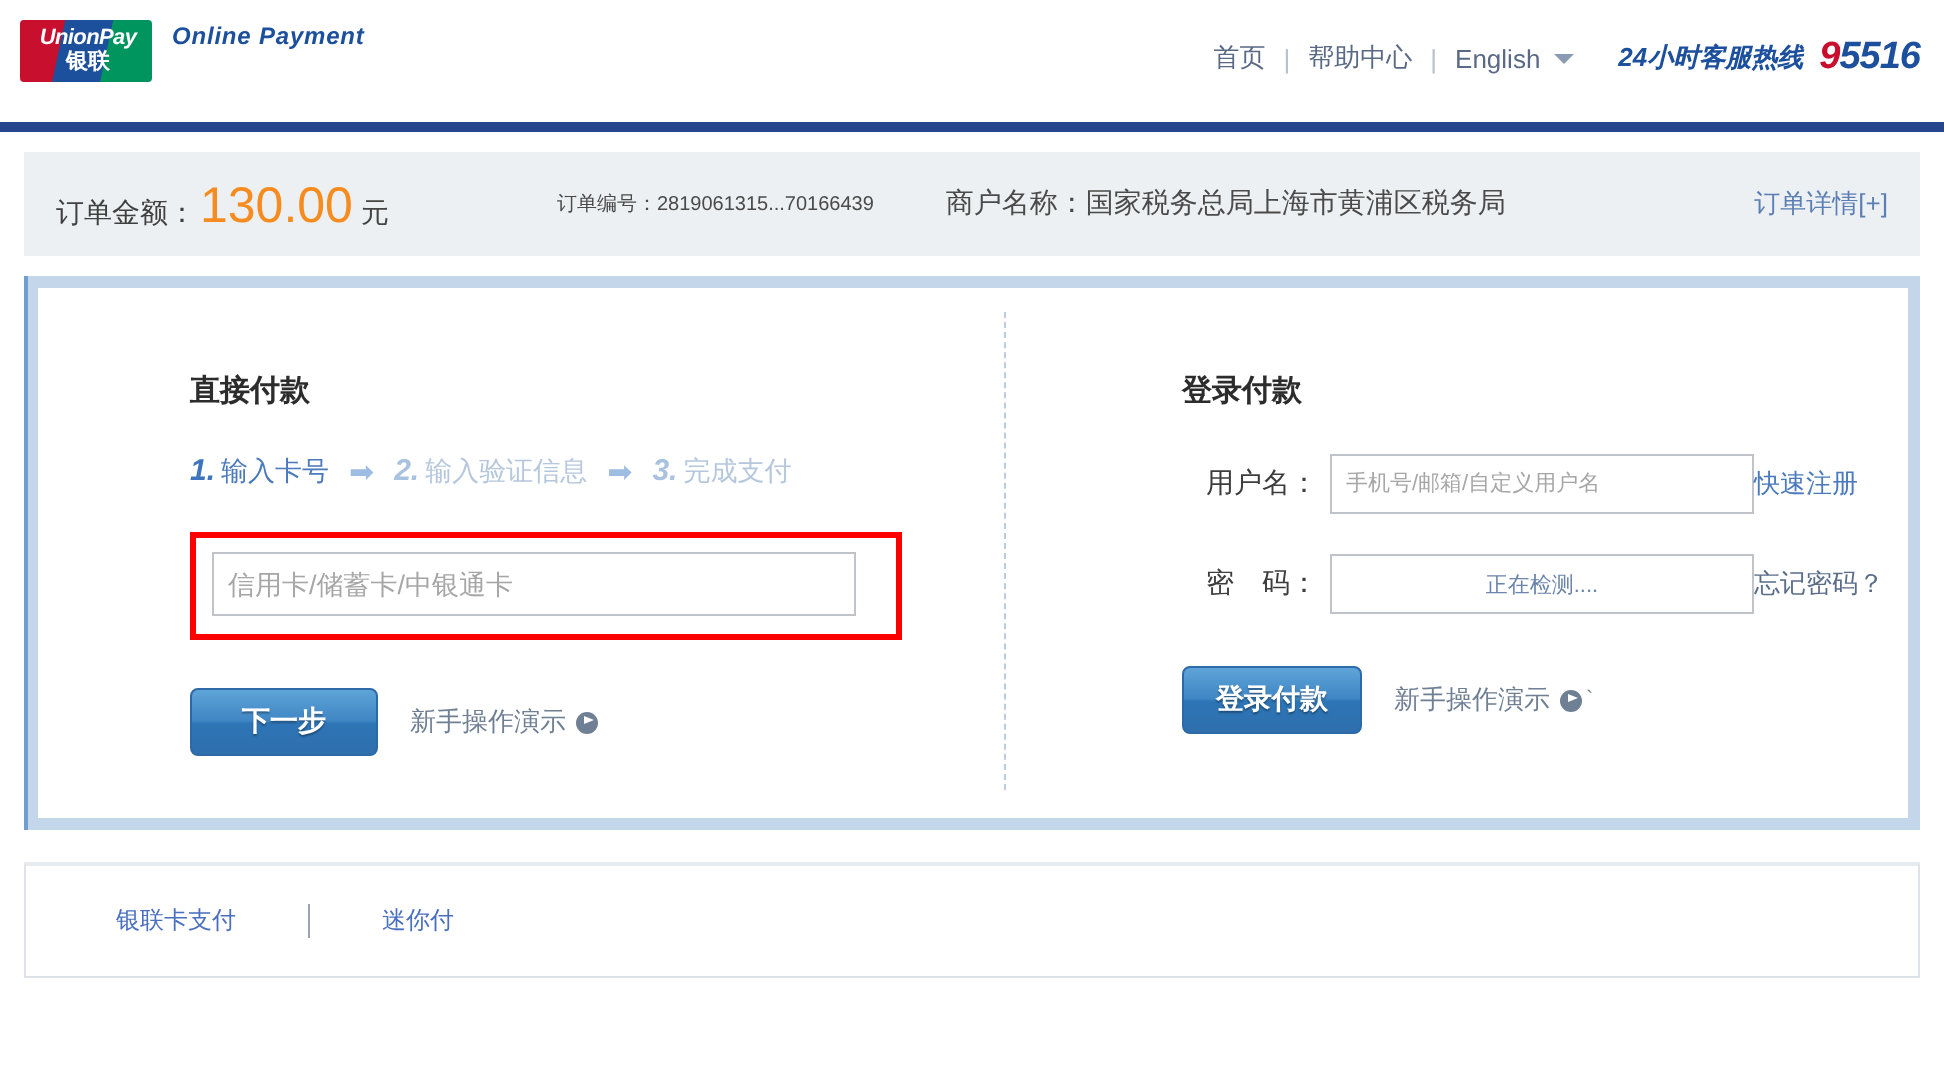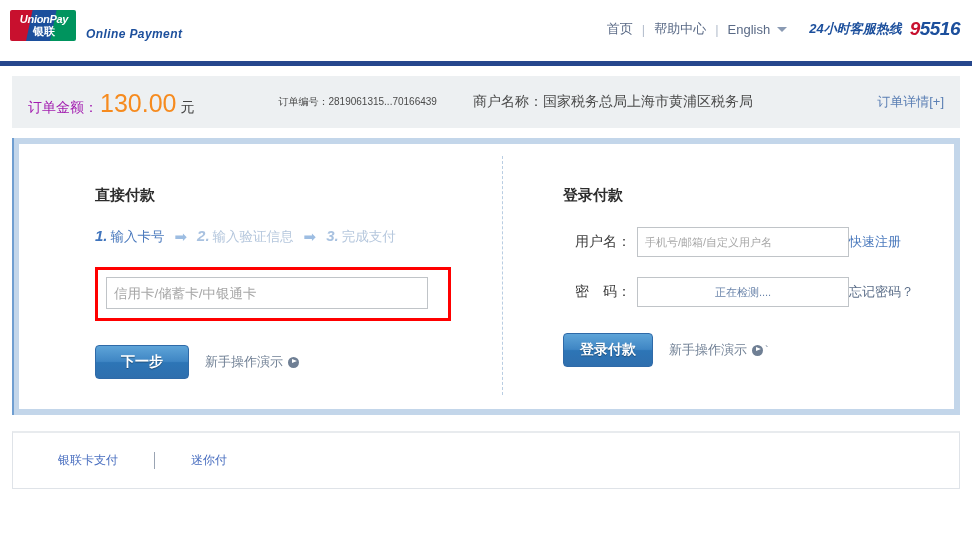--- a/index.html
+++ b/index.html
@@ -20,21 +20,21 @@
   .header {
     position: relative;
     height: 61px;
     background: #ffffff;
   }
   .logo-wrap {
     position: absolute;
     left: 10px;
     top: 10px;
     display: flex;
-    align-items: flex-end;
+    align-items: flex-start;
   }
   .up-mark {
     position: relative;
     width: 66px;
     height: 31px;
     overflow: hidden;
     border-radius: 2px;
   }
   .up-stripe {
     position: absolute;
@@ -152,21 +152,21 @@
     align-items: center;
     font-size: 14px;
     color: #4a4a4a;
     position: relative;
   }
   .order-amt-wrap {
     margin-left: 16px;
     display: flex;
     align-items: baseline;
   }
-  .order-amt-label { font-size: 14px; color: #a21caf; }
+  .order-amt-label { font-size: 14px; color: #404040; }
   .order-amt-value {
     color: #f68b1f;
     font-size: 25px;
     margin: 3px 4px 0 2px;
     letter-spacing: 0;
   }
   .order-amt-unit { font-size: 14px; color: #444; }
   .order-no {
     margin-left: 84px;
     font-size: 10px;
@@ -198,20 +198,21 @@
     left: -7px;
     top: -6px;
     bottom: -6px;
     width: 2px;
     background: #6f9ed1;
   }
   .panel-inner {
     position: relative;
     height: 100%;
     display: flex;
+    gap: 28px;
   }
   .pane {
     position: relative;
     box-sizing: border-box;
   }
   .pane-left { width: 483px; padding: 42px 0 0 76px; }
   .pane-right { flex: 1; padding: 42px 0 0 61px; }
   .v-divider {
     position: absolute;
     left: 483px;

